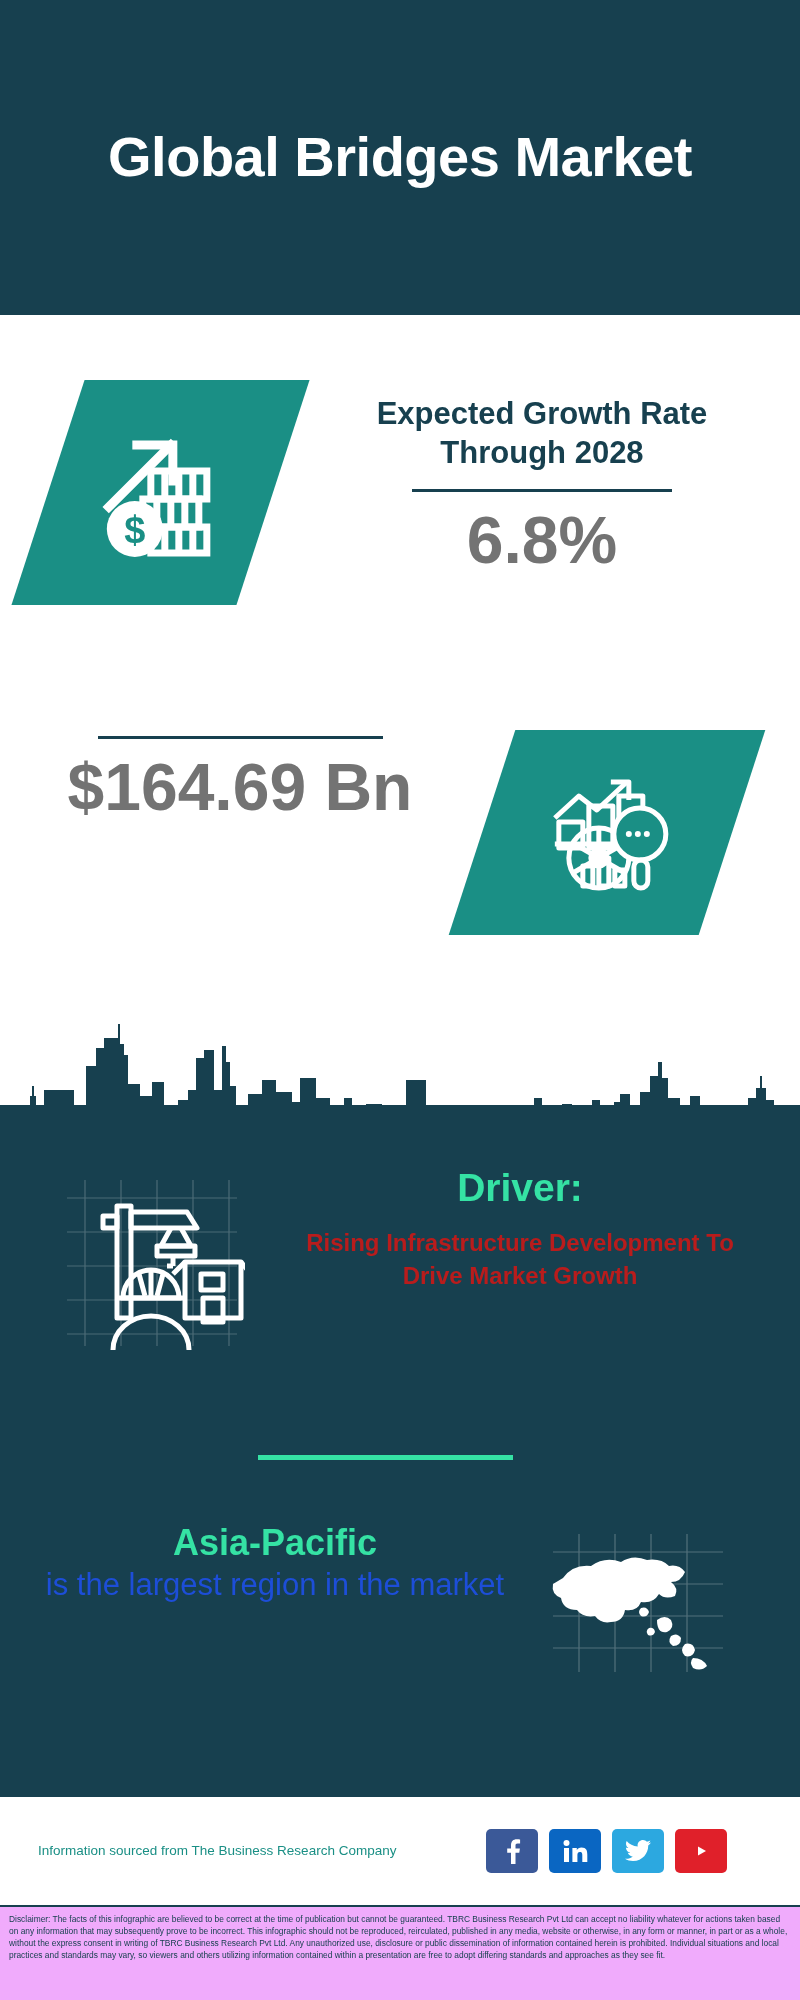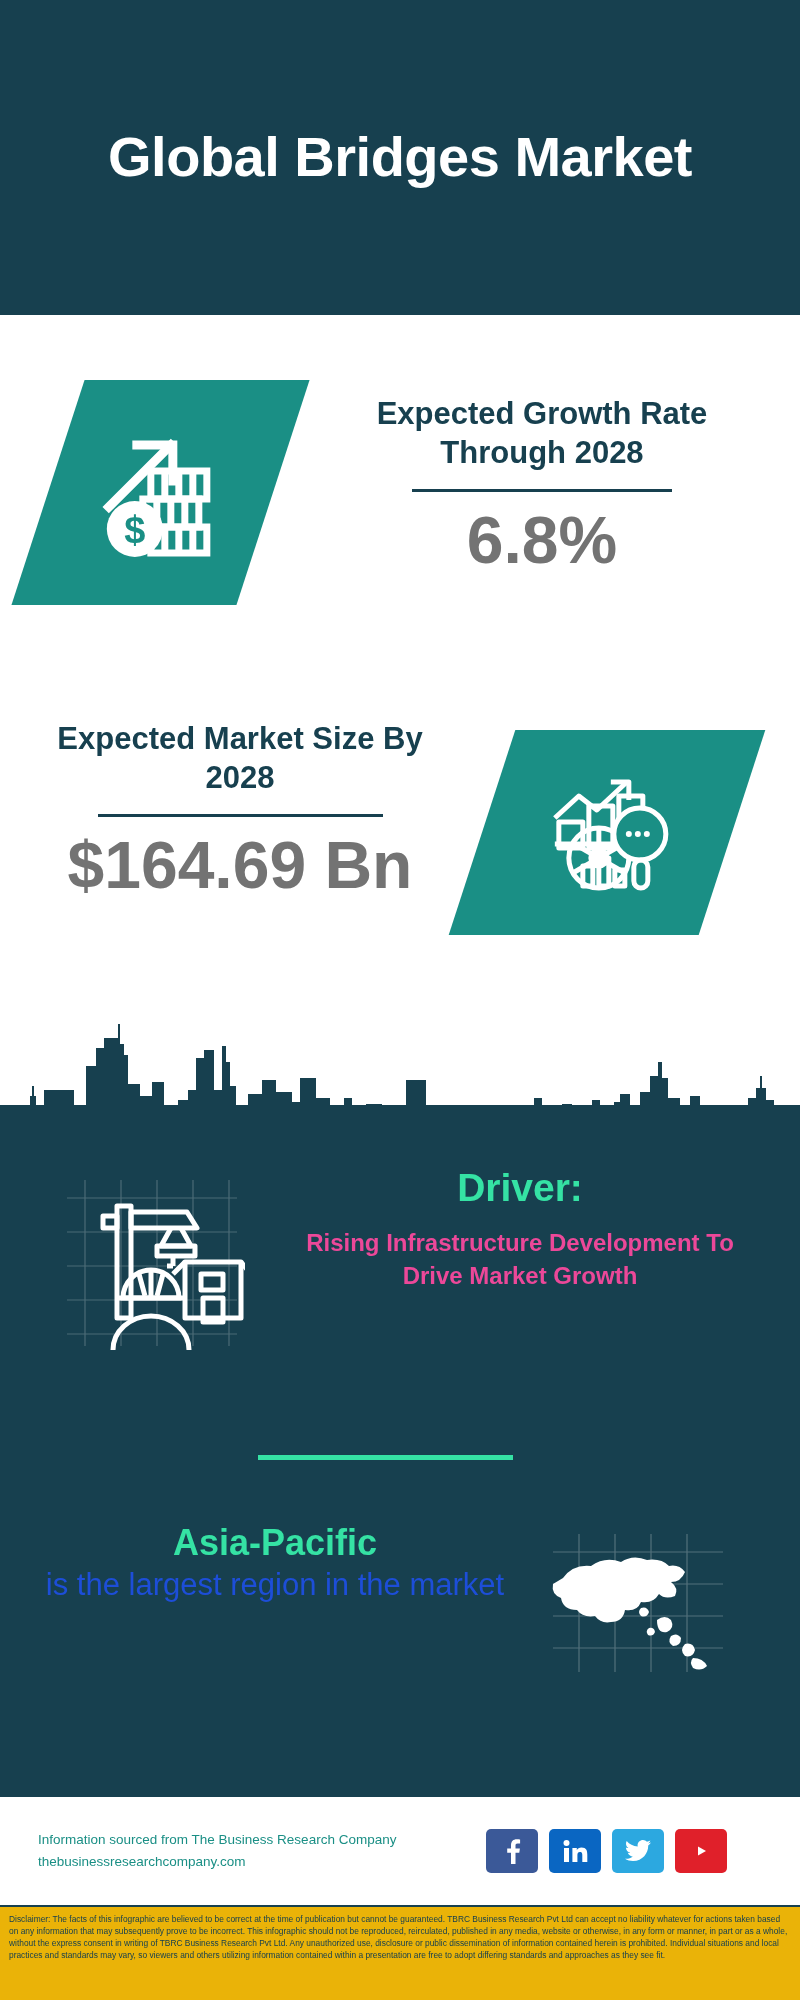--- a/index.html
+++ b/index.html
@@ -65,21 +65,21 @@
 
   .driver-wrap {
     position:absolute; left:0; top:1155px; width:800px; height:240px;
   }
   .driver-icon { position:absolute; left:55px; top:15px; width:190px; height:180px; }
   .driver-text { position:absolute; left:285px; top:10px; width:470px; text-align:center; }
   .driver-label {
     color:#35e2a4; font-weight:bold; font-size:39px; line-height:1.2; margin-bottom:14px;
   }
   .driver-body {
-    color:#ec4899; font-weight:bold; font-size:24px; line-height:1.38;
+    color:#b91c1c; font-weight:bold; font-size:24px; line-height:1.38;
   }
 
   .mint-rule {
     position:absolute; left:258px; top:1455px; width:255px; height:5px; background:#35e2a4;
   }
 
   .region-wrap { position:absolute; left:0; top:1510px; width:720px; height:220px; }
   .region-text { position:absolute; left:40px; top:10px; width:470px; text-align:center; }
   .region-name { color:#35e2a4; font-weight:bold; font-size:36px; line-height:1.25; }
   .region-sub  { color:#1d4ed8; font-weight:normal; font-size:31px; line-height:1.3; }
@@ -101,21 +101,21 @@
     display:flex; align-items:center; justify-content:center;
   }
   .sbtn svg { display:block; }
   .s-fb { background:#3b5998; }
   .s-li { background:#0a66c2; }
   .s-tw { background:#2ca8e0; }
   .s-yt { background:#e0202a; }
 
   .disclaimer {
     position:absolute; left:0; top:1905px; width:800px; height:95px;
-    background:#eab308; border-top:2px solid #17404f;
+    background:#f0abfc; border-top:2px solid #17404f;
     padding:7px 9px 0 9px;
   }
   .disclaimer p {
     color:#17404f; font-size:8.4px; line-height:1.42; text-align:left;
   }
 </style>
 </head>
 <body>
 
 <div class="page">
@@ -153,21 +153,20 @@
       </span>
     </div>
 
     <div class="txt-col growth-text">
       <div class="kicker">Expected Growth Rate Through 2028</div>
       <div class="rule-dark"></div>
       <div class="bigval">6.8%</div>
     </div>
 
     <div class="txt-col size-text">
-      <div class="kicker">Expected Market Size By 2028</div>
       <div class="rule-dark"></div>
       <div class="bigval">$164.69 Bn</div>
     </div>
 
     <div class="para block-size-icon">
       <span class="ico">
         <svg width="140" height="130" viewBox="0 0 140 130">
           <g fill="none" stroke="#ffffff" stroke-width="5" stroke-linejoin="round">
             <polyline points="18,52 42,30 60,44 90,16"></polyline>
             <polyline points="74,16 92,16 92,34"></polyline>
@@ -294,21 +293,20 @@
           <path d="M96 80 q6 -2 8 4 q-2 6 -8 4 q-4 -4 0 -8 Z"></path>
           <path d="M104 100 q5 -1 6 4 q-2 5 -7 3 q-3 -4 1 -7 Z"></path>
         </g>
       </svg>
     </span>
   </div>
 
   <div class="footer">
     <div class="footer-text">
       <div class="footer-line">Information sourced from The Business Research Company</div>
-      <div class="footer-line">thebusinessresearchcompany.com</div>
     </div>
     <div class="social">
       <span class="sbtn s-fb">
         <svg width="24" height="26" viewBox="0 0 24 26">
             <path fill="#ffffff" d="M15.5 26V14.8h3.8l.6-4.4h-4.4V7.6c0-1.3.4-2.2 2.2-2.2h2.4V1.5C19.7 1.4 18.3 1.3 16.7 1.3
              c-3.4 0-5.7 2.1-5.7 5.9v3.2H7.2v4.4H11V26h4.5z"></path>
           </svg>
       </span>
       <span class="sbtn s-li">
         <svg width="26" height="24" viewBox="0 0 26 24">

